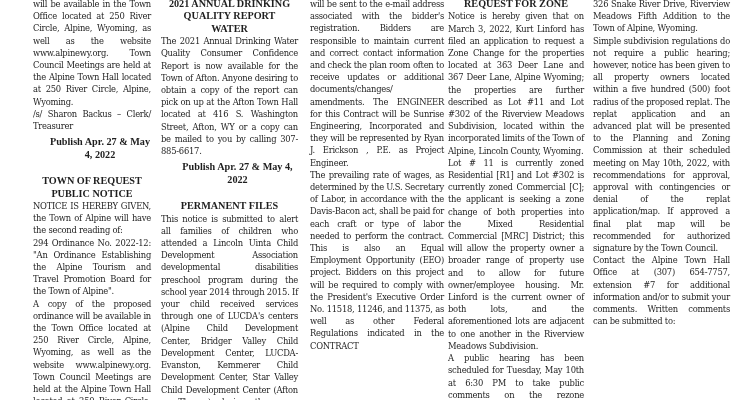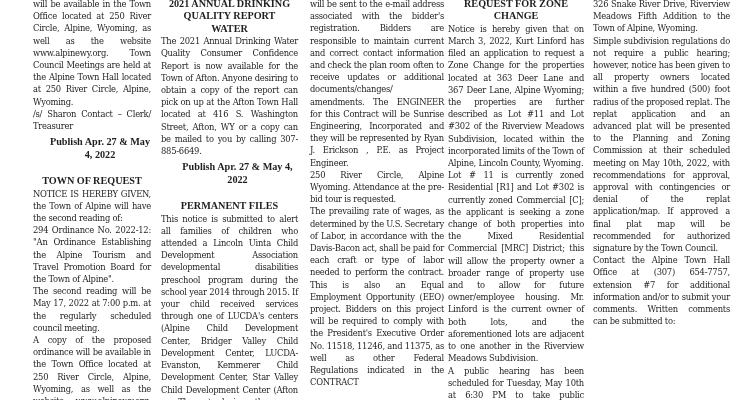--- a/index.html
+++ b/index.html
@@ -28,50 +28,48 @@
   #c2 { left:161px; width:137px; }
   #c3 { left:310px; width:134px; }
   #c4 { left:448px; width:136px; }
   #c5 { left:593px; width:137px; }
 </style>
 </head>
 <body>
 
 <div id="c1" class="col">
   <p>will be available in the Town Office located at 250 River Circle, Alpine, Wyoming, as well as the website www.alpinewy.org. Town Council Meetings are held at the Alpine Town Hall located at 250 River Circle, Alpine, Wyoming.</p>
-  <p>/s/ Sharon Contact – Clerk/ Treasurer</p>
+  <p>/s/ Sharon Backus – Clerk/ Treasurer</p>
   <div class="pub">Publish Apr. 27 &amp; May 4, 2022</div>
   <div class="hd">TOWN OF REQUEST</div>
+  <div class="hd">PUBLIC NOTICE</div>
   <p>NOTICE IS HEREBY GIVEN, the Town of Alpine will have the second reading of:</p>
   <p>294 Ordinance No. 2022-12: "An Ordinance Establishing the Alpine Tourism and Travel Promotion Board for the Town of Alpine".</p>
-  <p>The second reading will be May 17, 2022 at 7:00 p.m. at the regularly scheduled council meeting.</p>
   <p>A copy of the proposed ordinance will be available in the Town Office located at 250 River Circle, Alpine, Wyoming, as well as the website www.alpinewy.org. Town Council Meetings are held at the Alpine Town Hall located at 250 River Circle, Alpine, Wyoming.</p>
 
 </div>
 
 <div id="c2" class="col">
   <div class="hd">2021 ANNUAL DRINKING</div>
   <div class="hd">QUALITY REPORT</div>
   <div class="hd">WATER</div>
-  <p>The 2021 Annual Drinking Water Quality Consumer Confidence Report is now available for the Town of Afton. Anyone desiring to obtain a copy of the report can pick on up at the Afton Town Hall located at 416 S. Washington Street, Afton, WY or a copy can be mailed to you by calling 307-885-6649.</p>
+  <p>The 2021 Annual Drinking Water Quality Consumer Confidence Report is now available for the Town of Afton. Anyone desiring to obtain a copy of the report can pick on up at the Afton Town Hall located at 416 S. Washington Street, Afton, WY or a copy can be mailed to you by calling 307-885-6617.</p>
   <div class="pub">Publish Apr. 27 &amp; May 4, 2022</div>
   <div class="hd">PERMANENT FILES</div>
   <p>This notice is submitted to alert all families of children who attended a Lincoln Uinta Child Development Association developmental disabilities preschool program during the school year 2014 through 2015. If your child received services through one of LUCDA's centers (Alpine Child Development Center, Bridger Valley Child Development Center, LUCDA-Evanston, Kemmerer Child Development Center, Star Valley Child Development Center (Afton or Thayne) during the years listed,</p>
 
 </div>
 
 <div id="c3" class="col">
   <p>will be sent to the e-mail address associated with the bidder's registration. Bidders are responsible to maintain current and correct contact information and check the plan room often to receive updates or additional documents/changes/ amendments. The ENGINEER for this Contract will be Sunrise Engineering, Incorporated and they will be represented by Ryan J. Erickson , P.E. as Project Engineer.</p>
-  <p>250 River Circle, Alpine Wyoming. Attendance at the pre-bid tour is requested.</p>
   <p>The prevailing rate of wages, as determined by the U.S. Secretary of Labor, in accordance with the Davis-Bacon act, shall be paid for each craft or type of labor needed to perform the contract. This is also an Equal Employment Opportunity (EEO) project. Bidders on this project will be required to comply with the President's Executive Order No. 11518, 11246, and 11375, as well as other Federal Regulations indicated in the CONTRACT</p>
 </div>
 
 <div id="c4" class="col">
   <div class="hd">REQUEST FOR ZONE</div>
-  <div class="hd">CHANGE</div>
   <p>Notice is hereby given that on March 3, 2022, Kurt Linford has filed an application to request a Zone Change for the properties located at 363 Deer Lane and 367 Deer Lane, Alpine Wyoming; the properties are further described as Lot #11 and Lot #302 of the Riverview Meadows Subdivision, located within the incorporated limits of the Town of Alpine, Lincoln County, Wyoming.</p>
   <p>Lot # 11 is currently zoned Residential [R1] and Lot #302 is currently zoned Commercial [C]; the applicant is seeking a zone change of both properties into the Mixed Residential Commercial [MRC] District; this will allow the property owner a broader range of property use and to allow for future owner/employee housing. Mr. Linford is the current owner of both lots, and the aforementioned lots are adjacent to one another in the Riverview Meadows Subdivision.</p>
   <p>A public hearing has been scheduled for Tuesday, May 10th at 6:30 PM to take public comments on the rezone application. The Planning &amp; Zoning Commission will review the staff report and any recommendations that are</p>
 </div>
 
 <div id="c5" class="col">
   <p>326 Snake River Drive, Riverview Meadows Fifth Addition to the Town of Alpine, Wyoming.</p>
   <p>Simple subdivision regulations do not require a public hearing; however, notice has been given to all property owners located within a five hundred (500) foot radius of the proposed replat. The replat application and an advanced plat will be presented to the Planning and Zoning Commission at their scheduled meeting on May 10th, 2022, with recommendations for approval, approval with contingencies or denial of the replat application/map. If approved a final plat map will be recommended for authorized signature by the Town Council.</p>
   <p>Contact the Alpine Town Hall Office at (307) 654-7757, extension #7 for additional information and/or to submit your comments. Written comments can be submitted to:</p>
 

